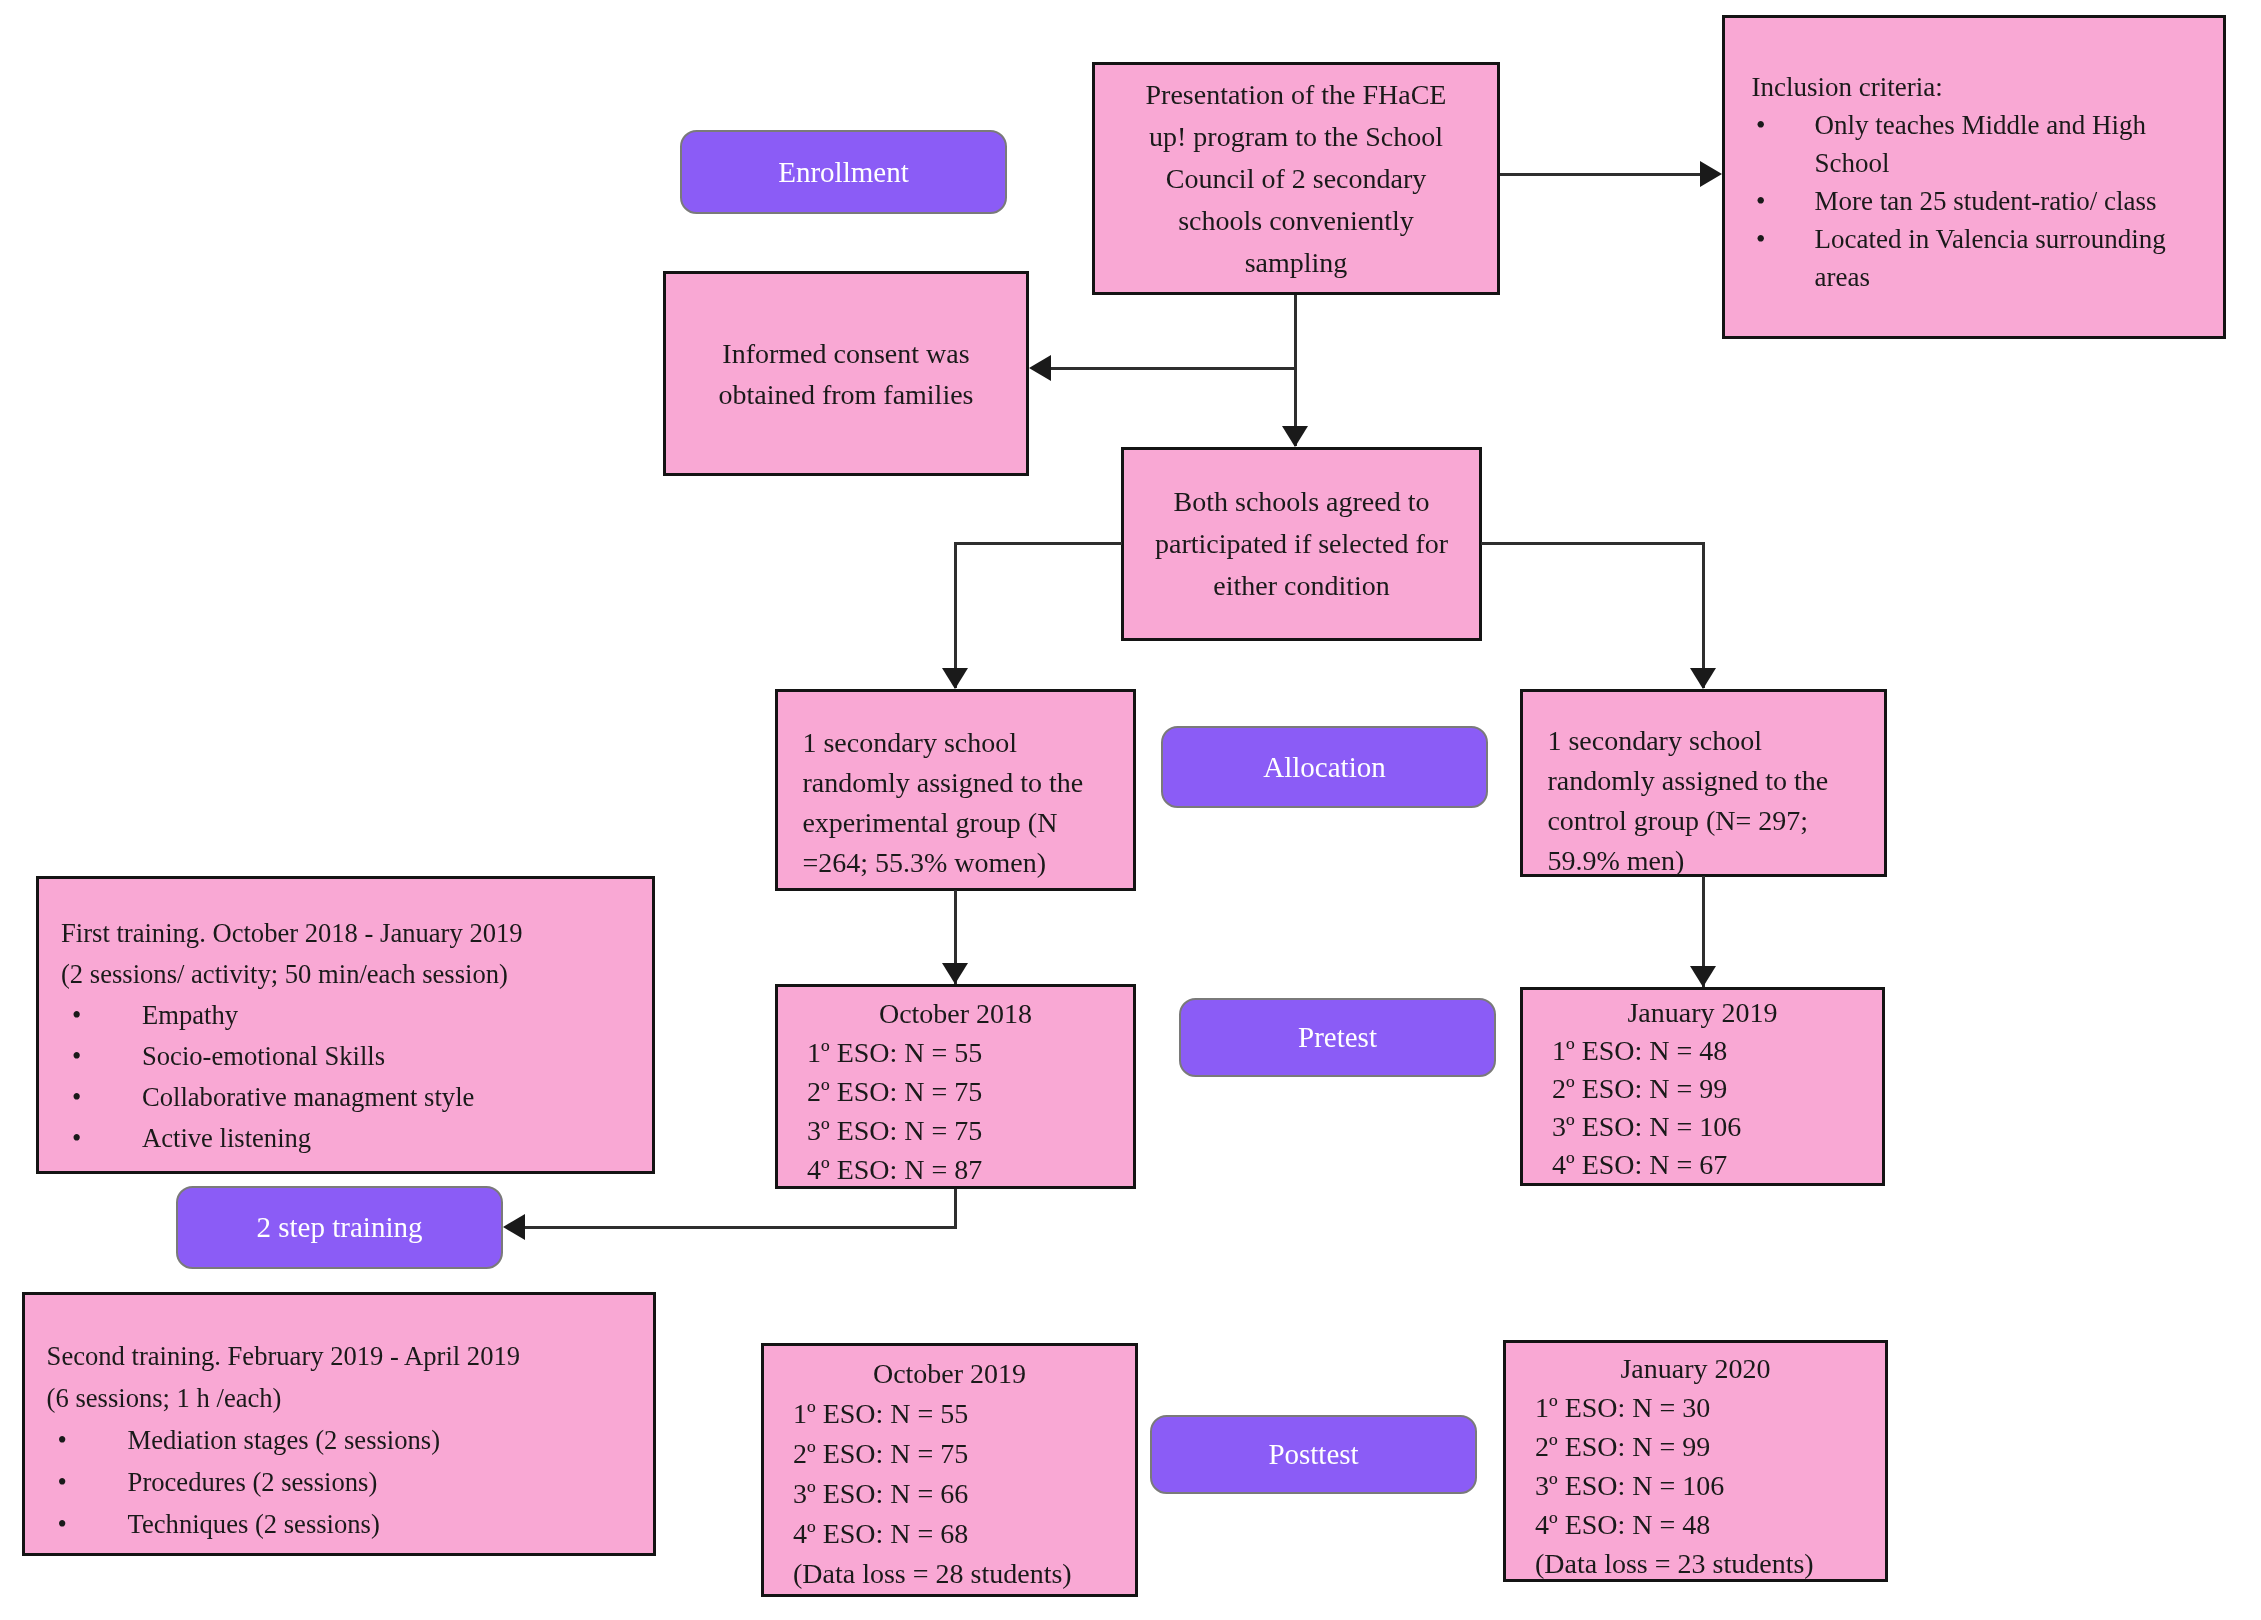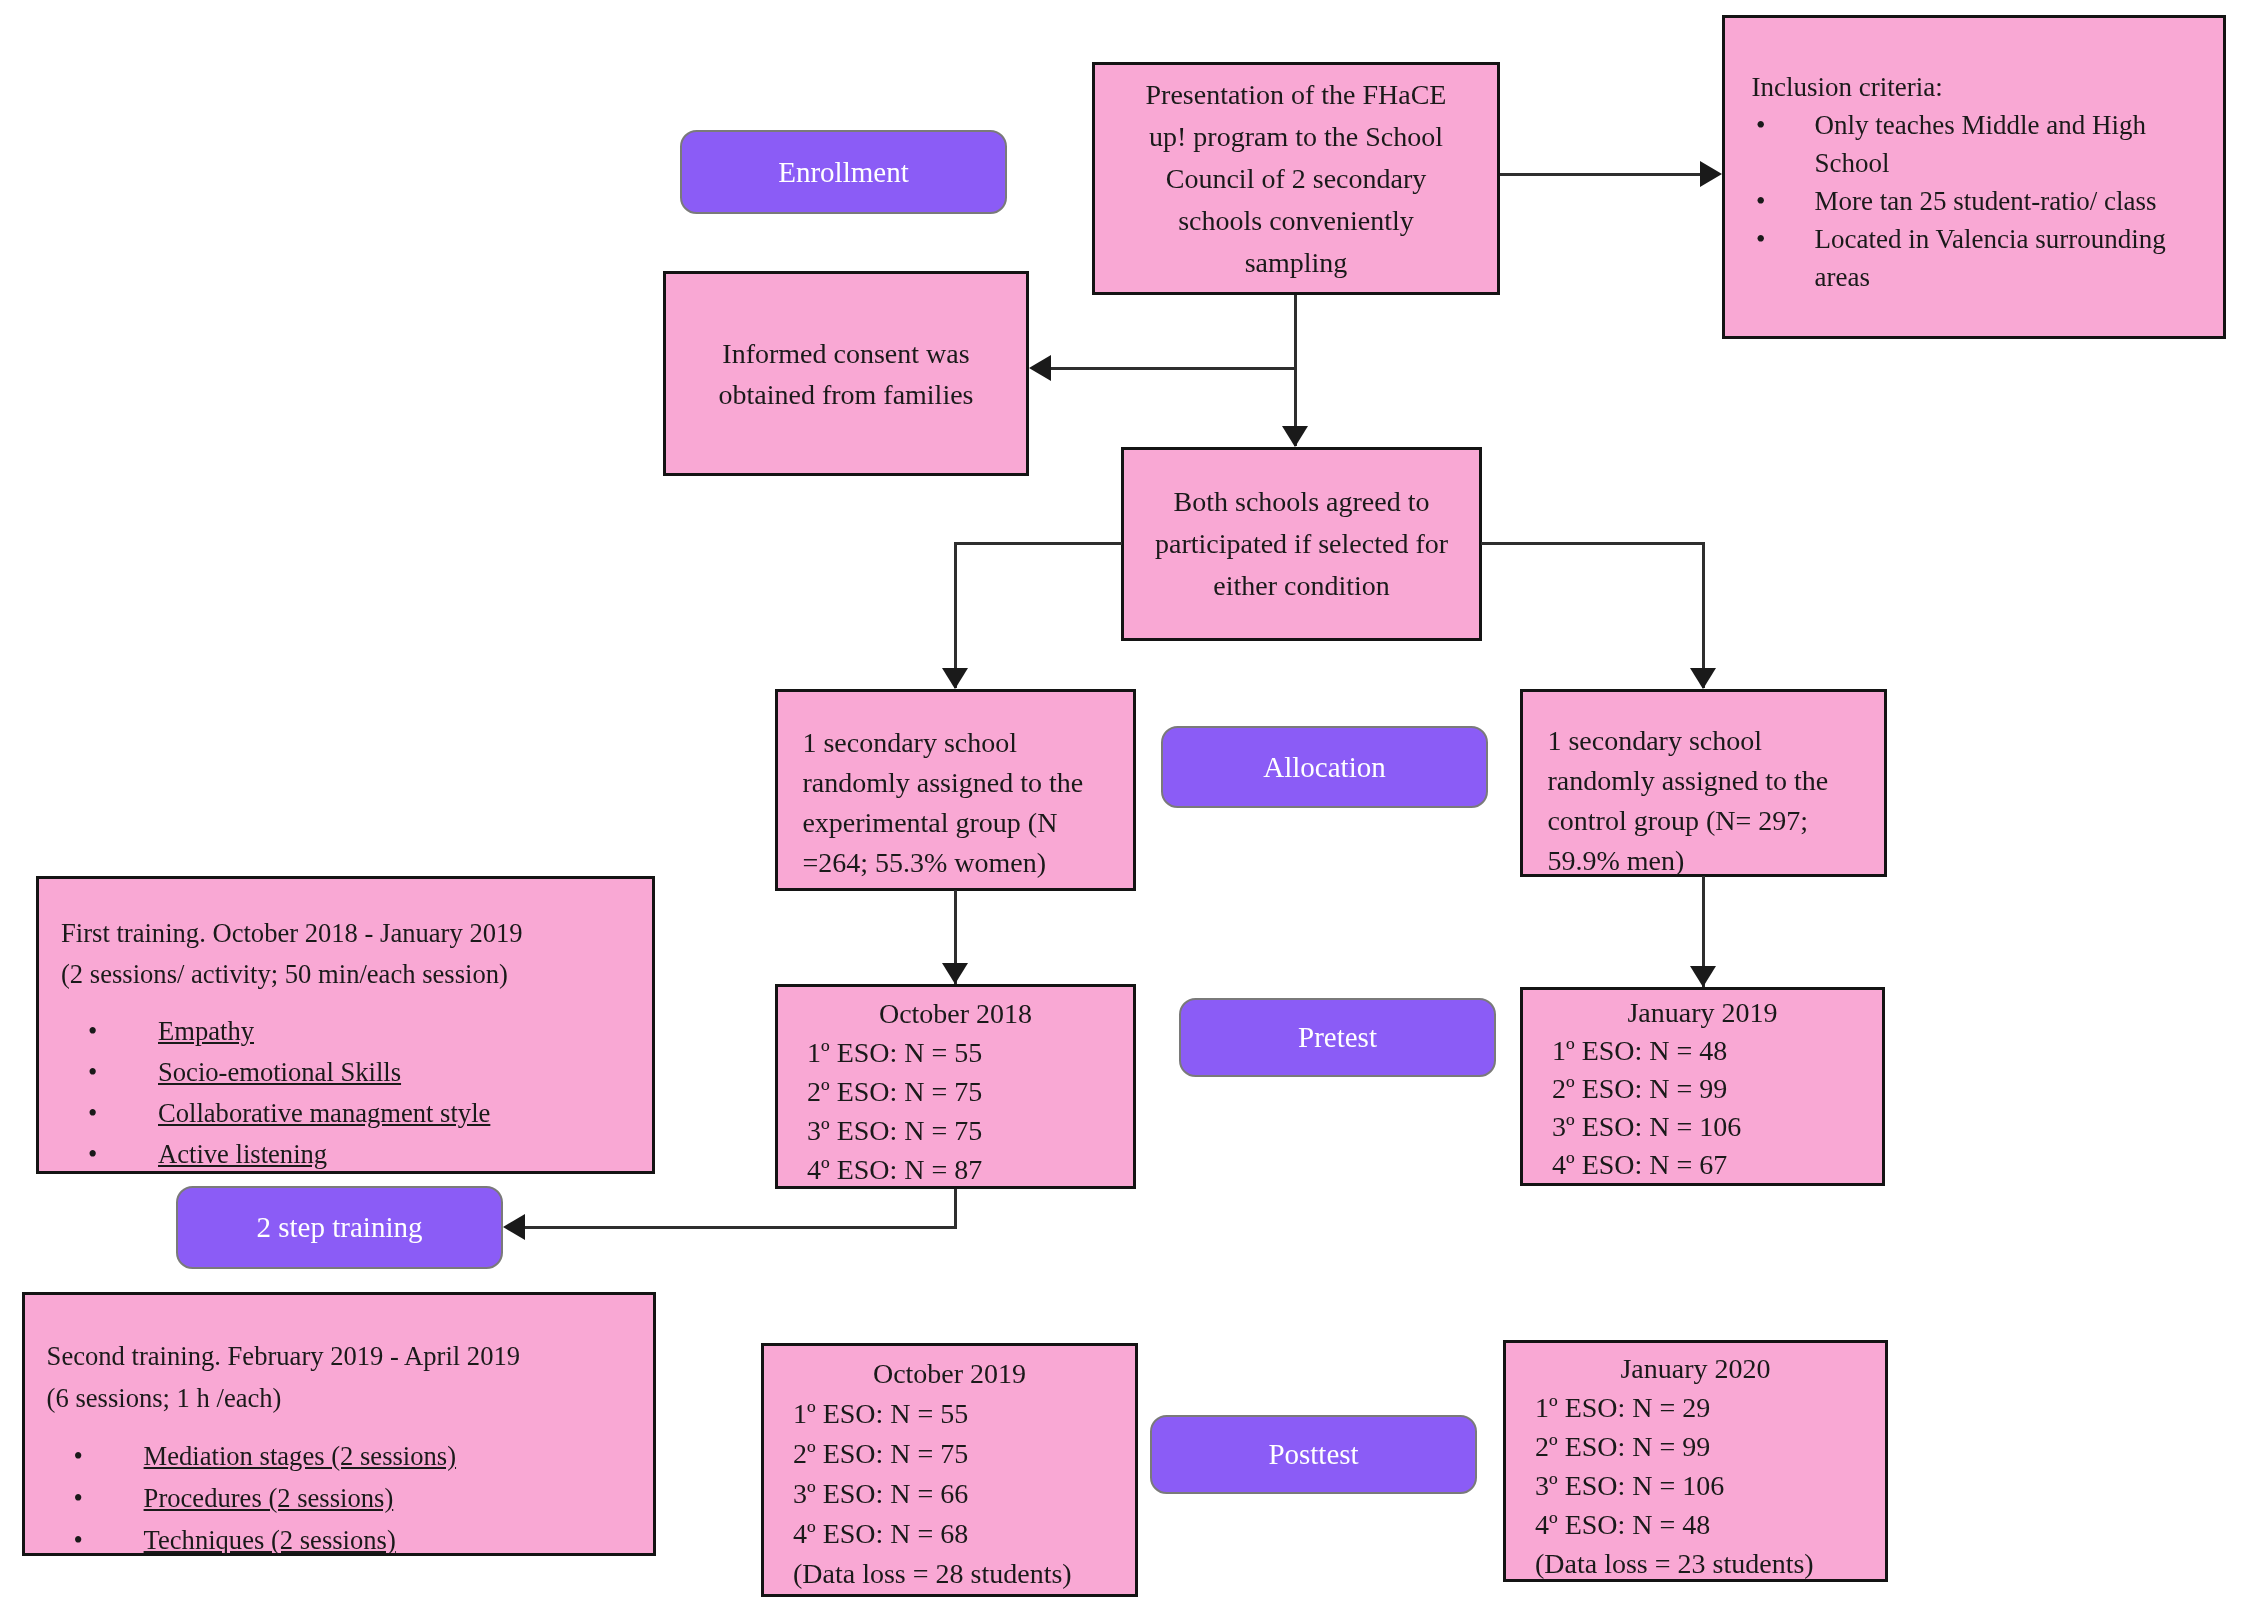--- a/index.html
+++ b/index.html
@@ -52,21 +52,21 @@
     display:flex;align-items:center;justify-content:center;text-align:center;
     font-size:28px;line-height:42px;padding:0 30.5px;}
   #experimental-box{left:775px;top:689px;width:361px;height:202px;
     font-size:28px;line-height:40px;padding:31px 25.5px 0 24.4px;}
   #control-box{left:1520px;top:689px;width:367px;height:188px;
     font-size:28px;line-height:40px;padding:29px 15.5px 0 24.4px;}
   #first-training-box{left:36px;top:876px;width:619px;height:298px;
     font-size:26.6px;line-height:41px;padding:34px 14.4px 0 22px;}
   #second-training-box{left:21.6px;top:1292px;width:634px;height:264px;
     font-size:26.6px;line-height:42px;padding:40px 14.4px 0 22px;}
-  .training ul{list-style:none;margin:16px;padding:0;text-decoration:underline;}
+  .training ul{list-style:none;margin:0;padding:0;}
   .training li{position:relative;padding-left:81px;}
   .training li::before{content:"\2022";position:absolute;left:11px;}
   .eso-box{font-size:28px;}
   .eso-box .eso-title{text-align:center;}
   .eso-box .eso-line{text-align:left;padding-left:29px;}
   #pretest-exp-box{left:775px;top:984px;width:361px;height:205px;line-height:39px;padding-top:6.6px;box-sizing:border-box;}
   #pretest-ctl-box{left:1520px;top:987px;width:365px;height:199px;line-height:38px;padding-top:4.4px;}
   #posttest-exp-box{left:761px;top:1343px;width:377px;height:254px;line-height:40px;padding-top:7.8px;}
   #posttest-ctl-box{left:1503px;top:1340px;width:385px;height:242px;line-height:39px;padding-top:5.5px;}
   
@@ -157,21 +157,21 @@
     <div class="eso-title">October 2019</div>
     <div class="eso-line">1º ESO: N = 55</div>
     <div class="eso-line">2º ESO: N = 75</div>
     <div class="eso-line">3º ESO: N = 66</div>
     <div class="eso-line">4º ESO: N = 68</div>
     <div class="eso-line">(Data loss = 28 students)</div>
   </div>
 
   <div class="box eso-box" id="posttest-ctl-box">
     <div class="eso-title">January 2020</div>
-    <div class="eso-line">1º ESO: N = 29</div>
+    <div class="eso-line">1º ESO: N = 30</div>
     <div class="eso-line">2º ESO: N = 99</div>
     <div class="eso-line">3º ESO: N = 106</div>
     <div class="eso-line">4º ESO: N = 48</div>
     <div class="eso-line">(Data loss = 23 students)</div>
   </div>
 
   <div class="hline" style="left:1500px;top:173px;width:202px;"></div>
   <div class="arr arr-right" style="left:1700px;top:161px;"></div>
 
   <div class="vline" style="left:1294px;top:295px;height:151px;"></div>

